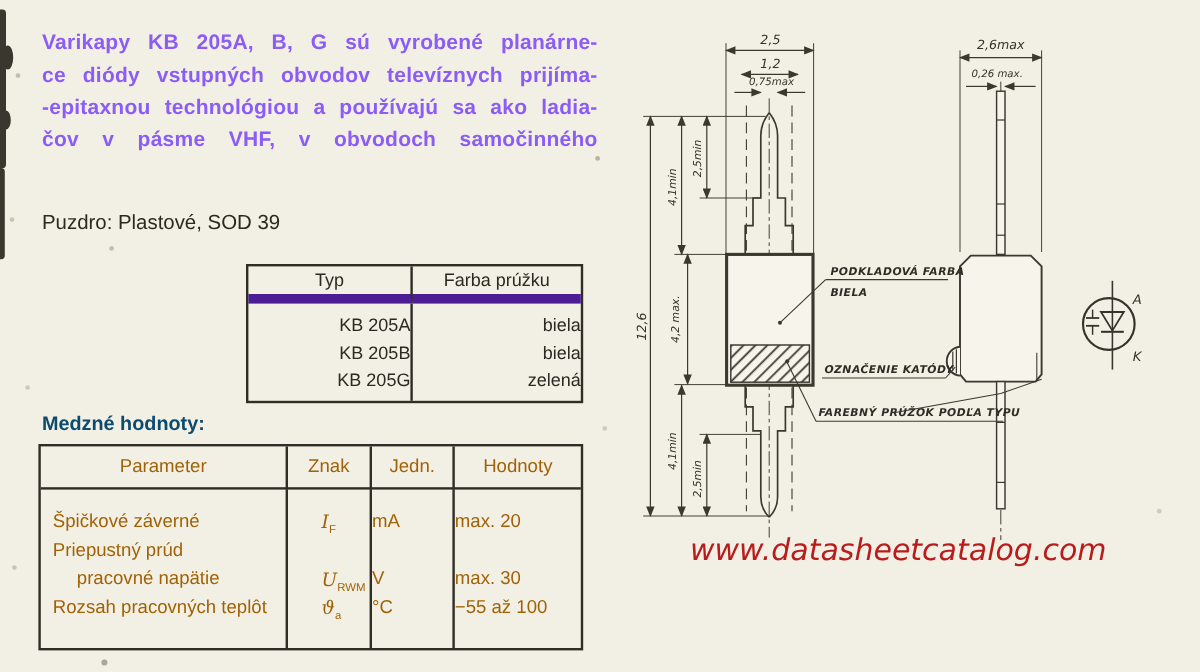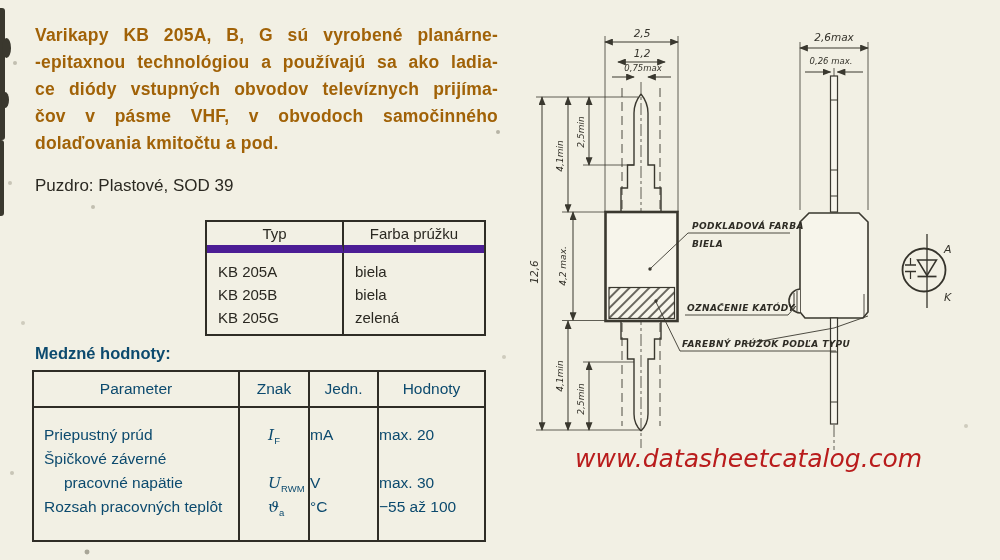--- a/index.html
+++ b/index.html
@@ -6,41 +6,41 @@
   body{
     width:1000px;height:560px;position:relative;overflow:hidden;
     background:#f2f0e4;
     color:#262520;
     font-family:"Liberation Sans", sans-serif;
   }
   .abs{position:absolute;}
 
   
   #intro{left:35px;top:22px;width:463px;font-weight:bold;font-size:17.5px;
-         line-height:27px;letter-spacing:0.2px;color:#a16207;}
+         line-height:27px;letter-spacing:0.2px;color:#8b5cf6;}
   #intro .jline{text-align:justify;text-align-last:justify;}
 
   #puzdro{left:35px;top:176px;font-size:17px;color:#2b2922;}
 
   
   #typeTable{left:205px;top:220px;width:277px;height:112px;
              border:2px solid #2f2d26;display:grid;
              grid-template-columns:137px 1fr;grid-template-rows:31px 1fr;
              background:transparent;font-size:15px;color:#2b2922;}
   #typeTable .hd{display:flex;align-items:center;justify-content:center;
                  border-bottom:8px solid #4c1d95;}
   #typeTable .rgt{border-right:2px solid #2f2d26;}
-  #typeTable .bd{padding:7px 0 0 11px;line-height:23px;}
+  #typeTable .bd{padding:7px 0 0 11px;line-height:23px;text-align:right;}
 
   
   #limTitle{left:35px;top:344px;font-weight:bold;font-size:16.5px;color:#0c4a6e;}
   #limTable{left:32px;top:370px;width:450px;height:168px;
             border:2px solid #2f2d26;display:grid;
             grid-template-columns:206px 70px 69px 1fr;grid-template-rows:36px 1fr;
-            font-size:15.5px;color:#0c4a6e;}
+            font-size:15.5px;color:#a16207;}
   #limTable .hd{display:flex;align-items:center;justify-content:center;
                 border-bottom:2px solid #2f2d26;}
   #limTable .rgt{border-right:2px solid #2f2d26;}
   #limTable .bd{padding-top:15px;line-height:24px;}
   #limTable .bd div{height:24px;white-space:nowrap;}
   .p-lines{padding-left:10px;}
   .p-lines .ind{padding-left:20px;}
   .z-lines{padding-left:28px;}
   .z-lines i{font-family:"DejaVu Serif","Liberation Serif",serif;font-size:15.5px;}
   .z-lines sub{font-size:9.5px;font-family:"Liberation Sans",sans-serif;}
@@ -71,24 +71,23 @@
 <body>
 
 <div class="abs edge" style="left:0;top:8px;width:5px;height:132px;border-radius:0 3px 3px 0;"></div>
 <div class="abs edge" style="left:0;top:140px;width:4px;height:76px;border-radius:0 3px 3px 0;"></div>
 <div class="abs edge" style="left:2px;top:38px;width:9px;height:20px;border-radius:50%;"></div>
 <div class="abs edge" style="left:1px;top:92px;width:8px;height:16px;border-radius:50%;"></div>
 <div class="abs" id="specks"></div>
 
 <div class="abs" id="intro">
   <div class="jline">Varikapy KB 205A, B, G sú vyrobené planárne-</div>
+  <div class="jline">ce diódy vstupných obvodov televíznych prijíma-</div>
   <div class="jline">-epitaxnou technológiou a používajú sa ako ladia-</div>
-  <div class="jline">ce diódy vstupných obvodov televíznych prijíma-</div>
   <div class="jline">čov v pásme VHF, v obvodoch samočinného</div>
-  <div>dolaďovania kmitočtu a pod.</div>
 </div>
 
 <div class="abs" id="puzdro">Puzdro: Plastové, SOD 39</div>
 
 <div class="abs" id="typeTable">
   <div class="hd rgt">Typ</div>
   <div class="hd">Farba prúžku</div>
   <div class="bd rgt">
     <div>KB 205A</div>
     <div>KB 205B</div>
@@ -103,22 +102,22 @@
 
 <div class="abs" id="limTitle">Medzné hodnoty:</div>
 
 <div class="abs" id="limTable">
   <div class="hd rgt">Parameter</div>
   <div class="hd rgt">Znak</div>
   <div class="hd rgt">Jedn.</div>
   <div class="hd">Hodnoty</div>
 
   <div class="bd rgt p-lines">
+    <div>Špičkové záverné</div>
     <div>Priepustný prúd</div>
-    <div>Špičkové záverné</div>
     <div class="ind">pracovné napätie</div>
     <div>Rozsah pracovných teplôt</div>
   </div>
   <div class="bd rgt z-lines">
     <div><i>I</i><sub>F</sub></div>
     <div><i></i><sub></sub></div>
     <div><i>U</i><sub>RWM</sub></div>
     <div><i>ϑ</i><sub>a</sub></div>
   </div>
   <div class="bd rgt c-lines">

